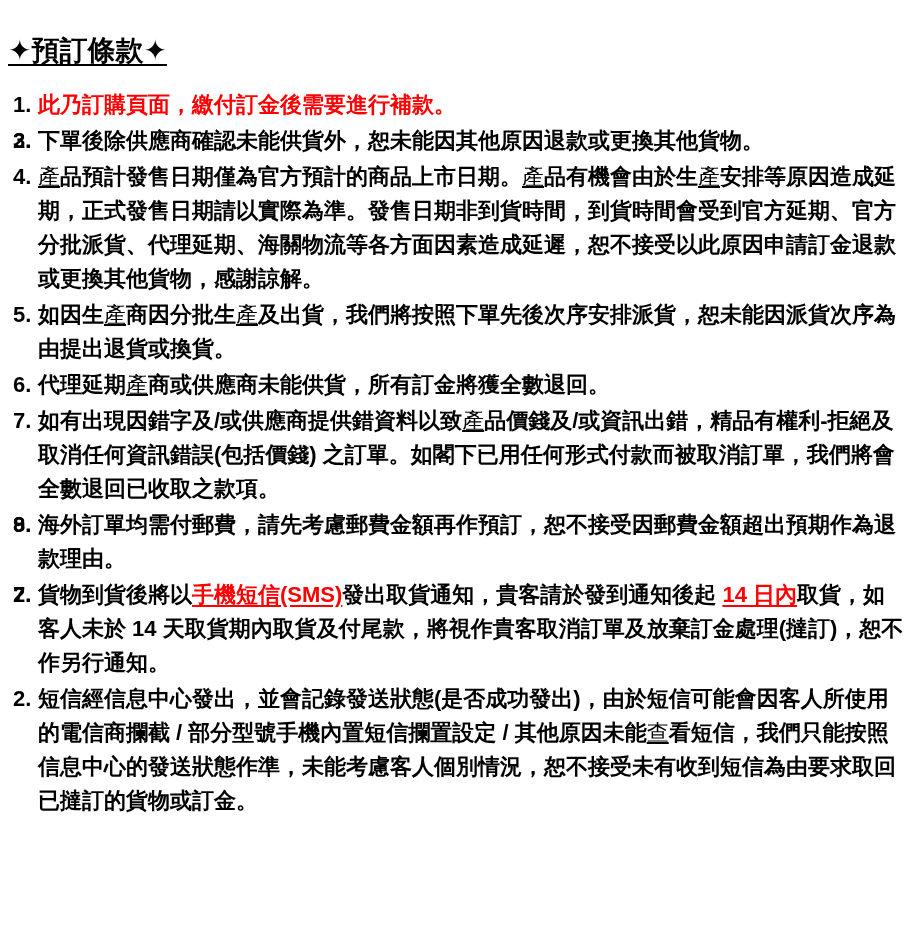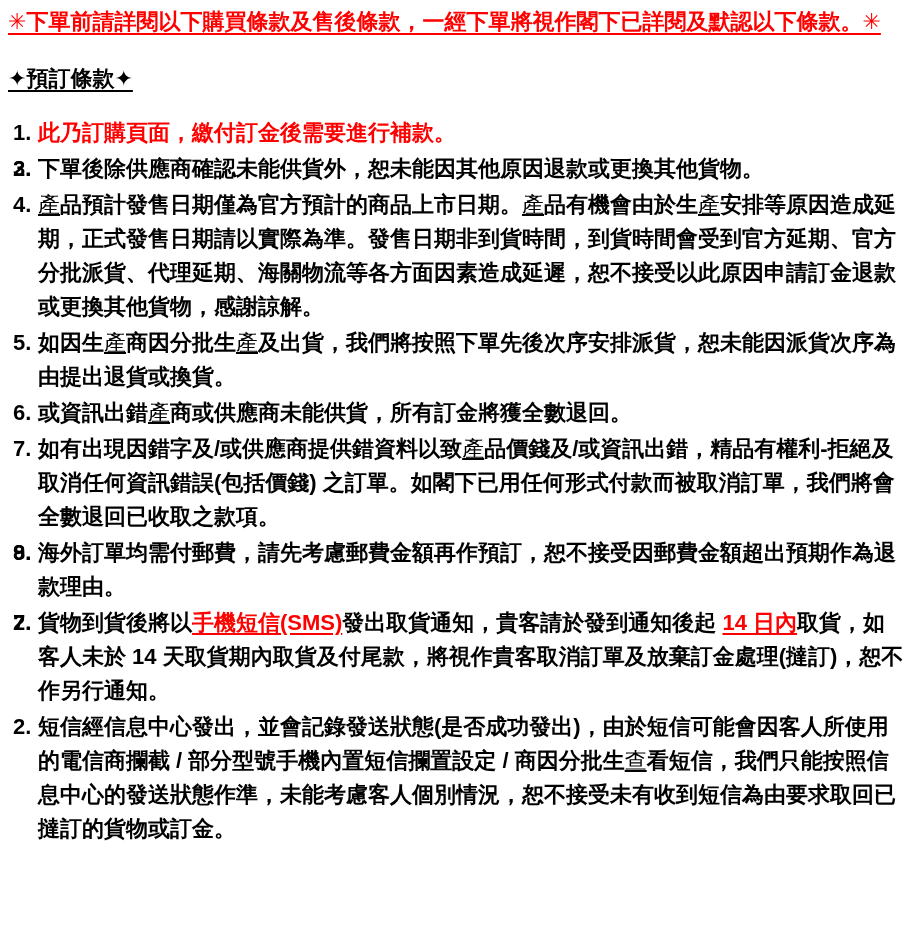--- a/index.html
+++ b/index.html
@@ -20,21 +20,21 @@
   .doc-header {
     margin: 0;
     font-size: 22px;
     line-height: 28px;
     color: var(--alert-red, #ff0000);
     text-decoration: underline;
     text-underline-offset: 4px;
   }
   .section-title {
     margin: 30px 0 0 0;
-    font-size: 22px;
+    font-size: 28px;
     line-height: 26px;
     font-weight: 700;
     text-decoration: underline;
     text-underline-offset: 4px;
   }
   .terms-list {
     list-style: none;
     margin: 24px 0 0 0;
     padding: 0;
     font-size: 22px;
@@ -61,31 +61,30 @@
   .seg-char_underline {
     font-weight: 400;
     text-decoration: underline;
     text-underline-offset: 2px;
   }
 </style>
 </head>
 <body>
 
 <div class="doc">
-  <p class="doc-header">✳下單前請詳閱以下購買條款及售後條款，一經下單將視作閣下已詳閱及默認以下條款。✳</p>
 
   <h2 class="section-title">✦預訂條款✦</h2>
 
   <ol id="terms-list" class="terms-list">
       <li class="term-item"><span class="term-number">1.</span><span class="term-text"><span class="seg-red">此乃訂購頁面，繳付訂金後需要進行補款。</span></span></li>
       <li class="term-item"><span class="term-number">2.</span></li>
       <li class="term-item"><span class="term-number">3.</span><span class="term-text"><span class="seg-normal">下單後除供應商確認未能供貨外，恕未能因其他原因退款或更換其他貨物。</span></span></li>
       <li class="term-item"><span class="term-number">4.</span><span class="term-text"><span class="seg-char_underline">產</span><span class="seg-normal">品預計發售日期僅為官方預計的商品上市日期。</span><span class="seg-char_underline">產</span><span class="seg-normal">品有機會由於生</span><span class="seg-char_underline">產</span><span class="seg-normal">安排等原因造成延期，正式發售日期請以實際為準。發售日期非到貨時間，到貨時間會受到官方延期、官方分批派貨、代理延期、海關物流等各方面因素造成延遲，恕不接受以此原因申請訂金退款或更換其他貨物，感謝諒解。</span></span></li>
       <li class="term-item"><span class="term-number">5.</span><span class="term-text"><span class="seg-normal">如因生</span><span class="seg-char_underline">產</span><span class="seg-normal">商因分批生</span><span class="seg-char_underline">產</span><span class="seg-normal">及出貨，我們將按照下單先後次序安排派貨，恕未能因派貨次序為由提出退貨或換貨。</span></span></li>
-      <li class="term-item"><span class="term-number">6.</span><span class="term-text"><span class="seg-normal">或資訊出錯</span><span class="seg-char_underline">產</span><span class="seg-normal">商或供應商未能供貨，所有訂金將獲全數退回。</span></span></li>
+      <li class="term-item"><span class="term-number">6.</span><span class="term-text"><span class="seg-normal">代理延期</span><span class="seg-char_underline">產</span><span class="seg-normal">商或供應商未能供貨，所有訂金將獲全數退回。</span></span></li>
       <li class="term-item"><span class="term-number">7.</span><span class="term-text"><span class="seg-normal">如有出現因錯字及/或供應商提供錯資料以致</span><span class="seg-char_underline">產</span><span class="seg-normal">品價錢及/或資訊出錯，精品有權利-拒絕及取消任何資訊錯誤(包括價錢) 之訂單。如閣下已用任何形式付款而被取消訂單，我們將會全數退回已收取之款項。</span></span></li>
       <li class="term-item"><span class="term-number">8.</span></li>
       <li class="term-item"><span class="term-number">9.</span><span class="term-text"><span class="seg-normal">海外訂單均需付郵費，請先考慮郵費金額再作預訂，恕不接受因郵費金額超出預期作為退款理由。</span></span></li>
       <li class="term-item"><span class="term-number">2.</span></li>
       <li class="term-item"><span class="term-number">7.</span><span class="term-text"><span class="seg-normal">貨物到貨後將以</span><span class="seg-red_underline">手機短信(SMS)</span><span class="seg-normal">發出取貨通知，貴客請於發到通知後起 </span><span class="seg-red_underline">14 日內</span><span class="seg-normal">取貨，如客人未於 14 天取貨期內取貨及付尾款，將視作貴客取消訂單及放棄訂金處理(撻訂)，恕不作另行通知。</span></span></li>
-      <li class="term-item"><span class="term-number">2.</span><span class="term-text"><span class="seg-normal">短信經信息中心發出，並會記錄發送狀態(是否成功發出)，由於短信可能會因客人所使用的電信商攔截 / 部分型號手機內置短信攔置設定 / 商因分批生</span><span class="seg-char_underline">查</span><span class="seg-normal">看短信，我們只能按照信息中心的發送狀態作準，未能考慮客人個別情況，恕不接受未有收到短信為由要求取回已撻訂的貨物或訂金。</span></span></li>
+      <li class="term-item"><span class="term-number">2.</span><span class="term-text"><span class="seg-normal">短信經信息中心發出，並會記錄發送狀態(是否成功發出)，由於短信可能會因客人所使用的電信商攔截 / 部分型號手機內置短信攔置設定 / 其他原因未能</span><span class="seg-char_underline">查</span><span class="seg-normal">看短信，我們只能按照信息中心的發送狀態作準，未能考慮客人個別情況，恕不接受未有收到短信為由要求取回已撻訂的貨物或訂金。</span></span></li>
     </ol>
 </div>
 
 </body></html>

